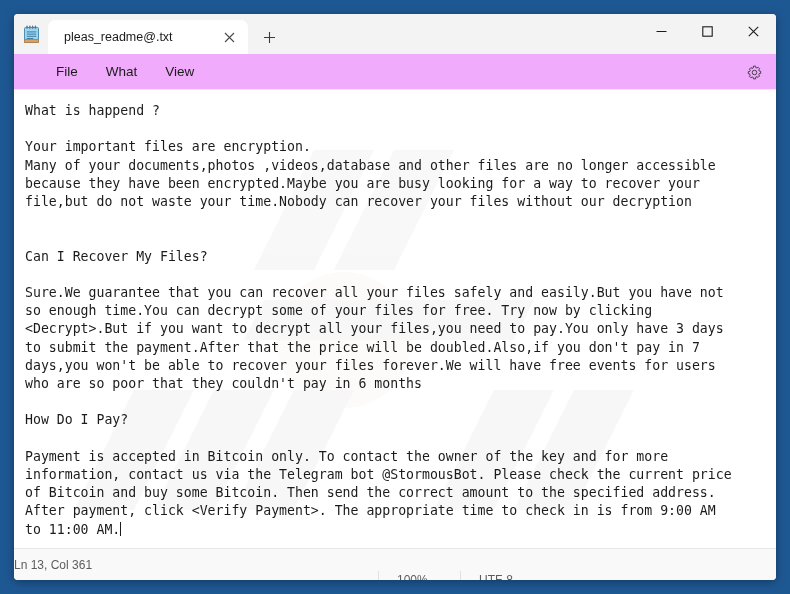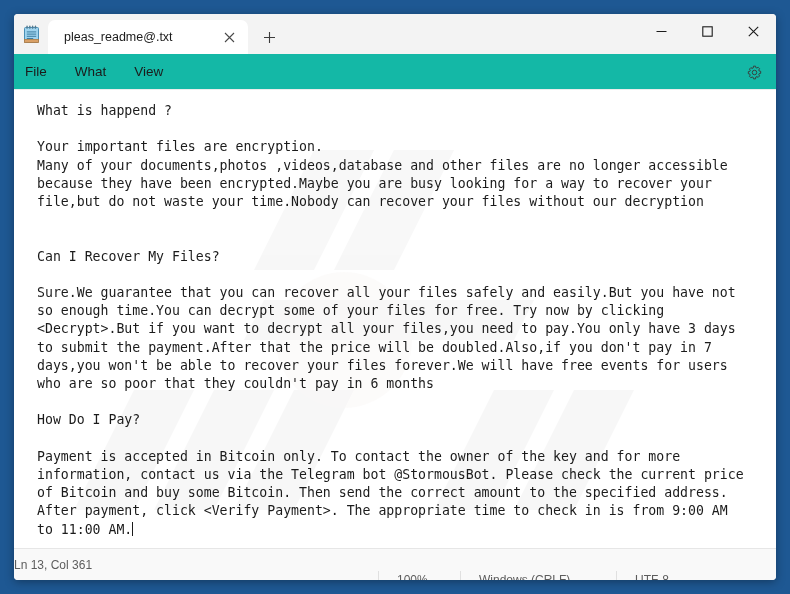--- a/index.html
+++ b/index.html
@@ -92,24 +92,24 @@
   }
   .wc {
     width: 46px;
     display: flex; align-items: center; justify-content: center;
     color: #1b1b1b;
   }
 
   
   #menubar {
     height: 36px;
-    background: #14b8a6;
+    background: #f0abfc;
     display: flex;
     align-items: center;
-    padding-left: 0;
+    padding-left: 31px;
     border-bottom: 1px solid #ececec;
     position: relative;
     flex: 0 0 auto;
   }
   .menu-item {
     font-size: 13.5px;
     color: #1b1b1b;
     padding: 4px 11px;
     border-radius: 4px;
     margin-right: 6px;
@@ -132,21 +132,21 @@
   }
   #watermark {
     position: absolute;
     left: 0; top: 0; right: 0; bottom: 0;
     pointer-events: none;
     opacity: 0.055;
   }
   #editor {
     position: absolute;
     left: 0; top: 0; right: 0; bottom: 0;
-    padding: 12px 2px 4px 23px;
+    padding: 12px 2px 4px 11px;
     font-family: "DejaVu Sans Mono", "Liberation Mono", monospace;
     font-size: 13.2px;
     line-height: 18.2px;
     color: #1b1b1b;
     white-space: pre;
     overflow: hidden;
     letter-spacing: 0px;
   }
   #editor .caret {
     display: inline-block;
@@ -288,17 +288,16 @@
 Payment is accepted in Bitcoin only. To contact the owner of the key and for more
 information, contact us via the Telegram bot @StormousBot. Please check the current price
 of Bitcoin and buy some Bitcoin. Then send the correct amount to the specified address.
 After payment, click &lt;Verify Payment&gt;. The appropriate time to check in is from 9:00 AM
 to 11:00 AM.<span class="caret"></span></div>
   </div>
 
   <div id="statusbar">
     <div id="sb-pos">Ln 13, Col 361</div>
     <div class="sb-cell" id="sb-zoom">100%</div>
-    <div class="sb-cell" id="sb-eol">Windows (CRLF)</div>
     <div class="sb-cell" id="sb-enc">UTF-8</div>
   </div>
 
 </div>
 
 </body></html>

